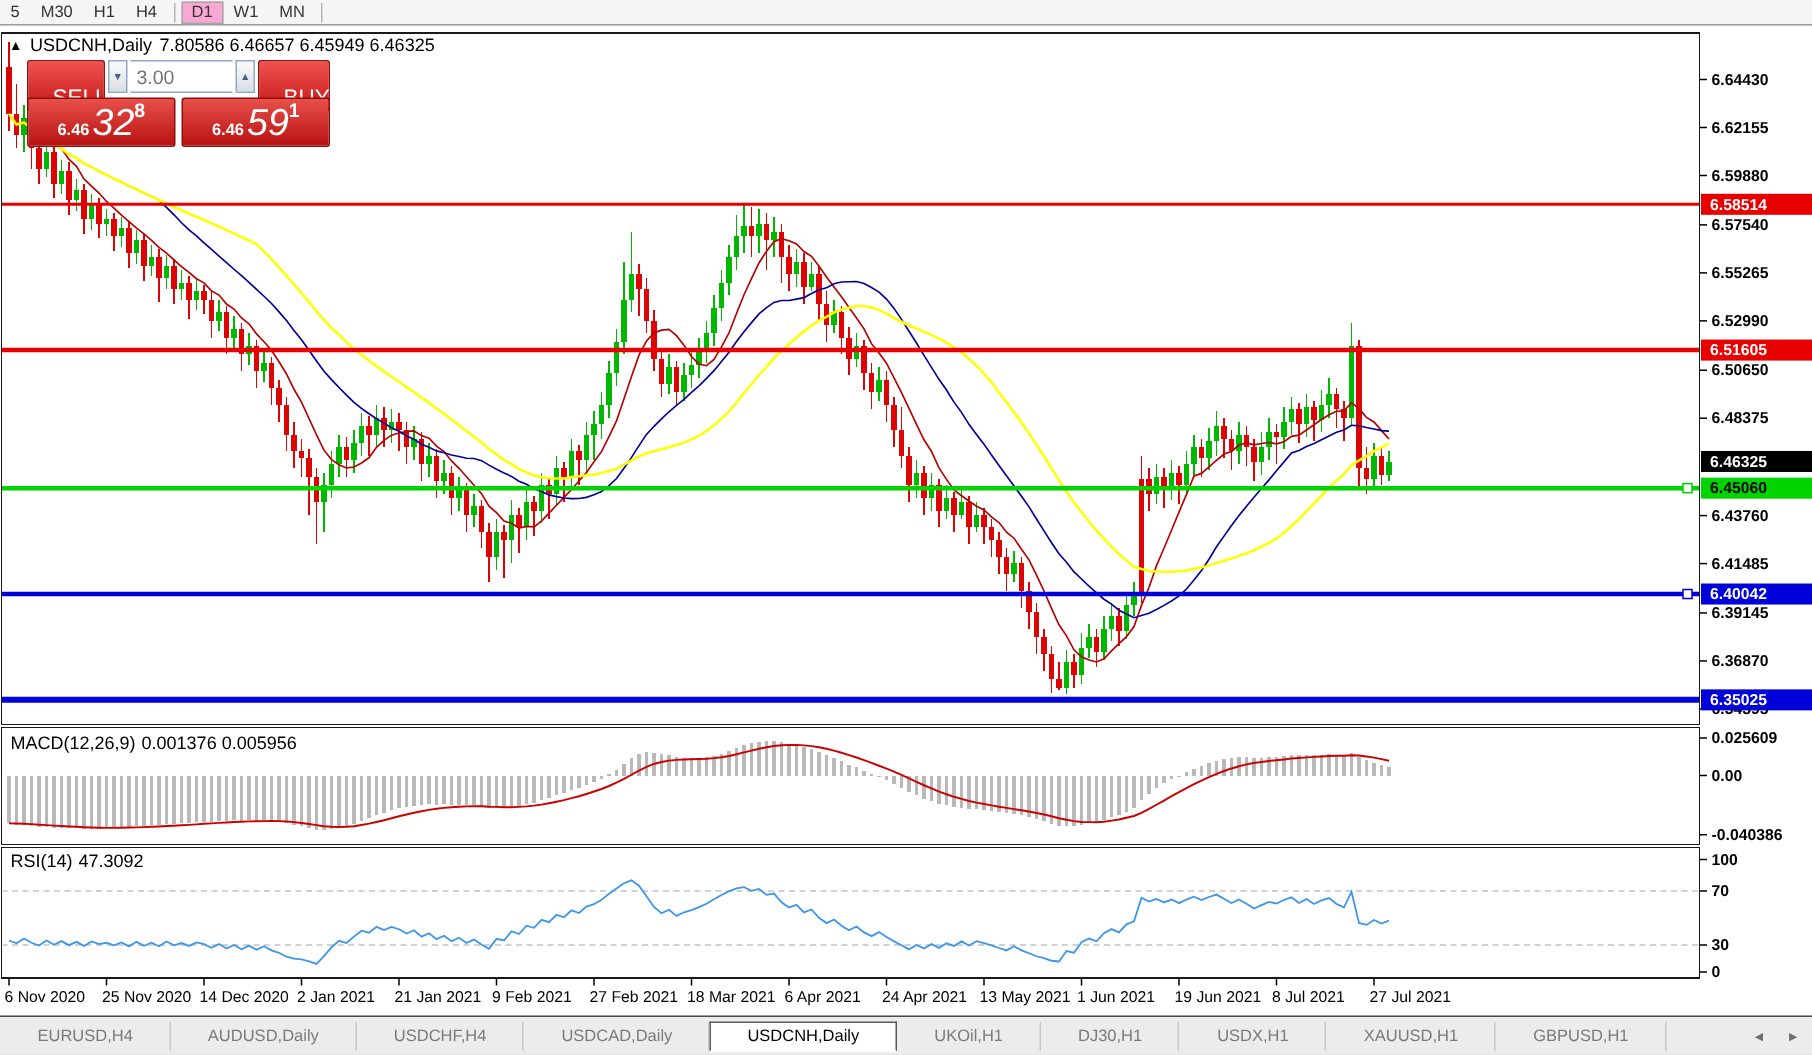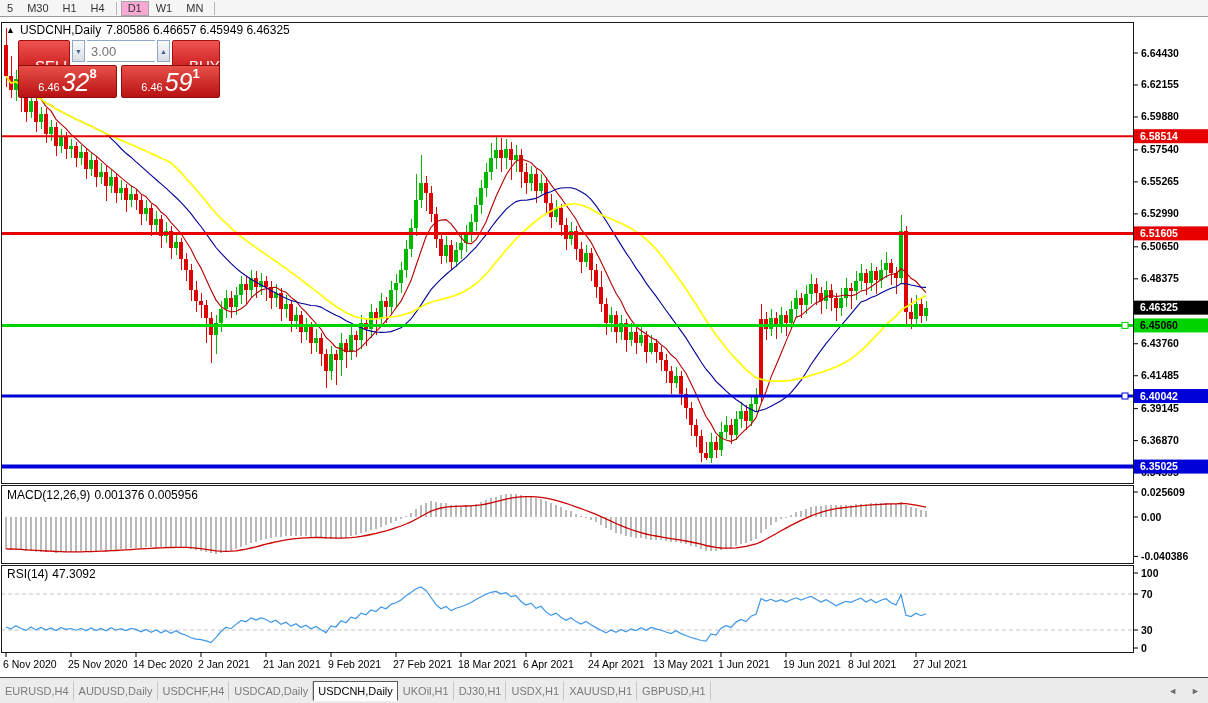--- a/index.html
+++ b/index.html
@@ -15,29 +15,29 @@
   
   .trade-panel{position:absolute;left:18px;top:40px;width:202px;background:#fff;}
   .tp-row1{display:flex;height:22px;gap:2px;}
   .tp-btn{font:inherit;font-size:15px;color:#fff;border:1px solid #9e0f0f;border-radius:2px;background:linear-gradient(#ef5350,#c51717);flex:0 0 auto;cursor:default;padding:16px;}
   .tp-btn.sell{width:52px;}
   .tp-btn.buy{width:48px;}
   .spin{width:16px;border:1px solid #8fa8c8;background:linear-gradient(#fafafa,#d9dee5);color:#44618a;font-size:9px;line-height:9px;padding:0;cursor:default;}
   .vol{width:60px;border:1px solid #8fa8c8;border-left:none;border-right:none;text-align:left;font:inherit;font-size:13px;padding:0 4px;color:#737373;}
   .tp-row2{display:flex;gap:4px;margin-top:3px;height:33px;}
   .quote{flex:1;background:linear-gradient(#e85048,#b81212);border:1px solid #8e0d0d;border-radius:2px;color:#fff;display:flex;align-items:flex-end;justify-content:center;padding-bottom:2px;cursor:default;}
-  .qpre{font-size:11px;font-weight:400;margin-right:2px;line-height:15px;}
+  .qpre{font-size:11px;font-weight:700;margin-right:2px;line-height:15px;}
   .qbig{font-size:25px;font-weight:400;line-height:25px;font-style:italic;}
   .qsup{font-size:13px;font-weight:700;line-height:13px;align-self:flex-start;margin-top:1px;}
   
   .ind-label{position:absolute;font-size:12px;color:#000;}
   .ind-label span{margin-right:4px;}
   
   .tabbar{position:absolute;left:0;top:677px;width:1208px;height:26px;background:#ececec;border-top:1px solid #4a4a4a;display:flex;align-items:center;font-size:11px;color:#7a7a7a;}
-  .tab{padding:3px 4px;border:1px solid transparent;border-right:1px solid #c6c6c6;cursor:default;white-space:nowrap;}
+  .tab{padding:3px 24px;border:1px solid transparent;border-right:1px solid #c6c6c6;cursor:default;white-space:nowrap;}
   .tab.active{background:#ffffff;border:1px solid #5a5a5a;border-bottom:1px solid #ffffff;color:#000;}
   .tab-nav{margin-left:auto;margin-right:8px;color:#6e6e6e;font-size:9px;display:flex;gap:14px;}
   svg text{font-family:"Liberation Sans",sans-serif;}
 </style>
 </head>
 <body>
 
 <div class="app">
 
   <div class="toolbar" id="tf-toolbar">

